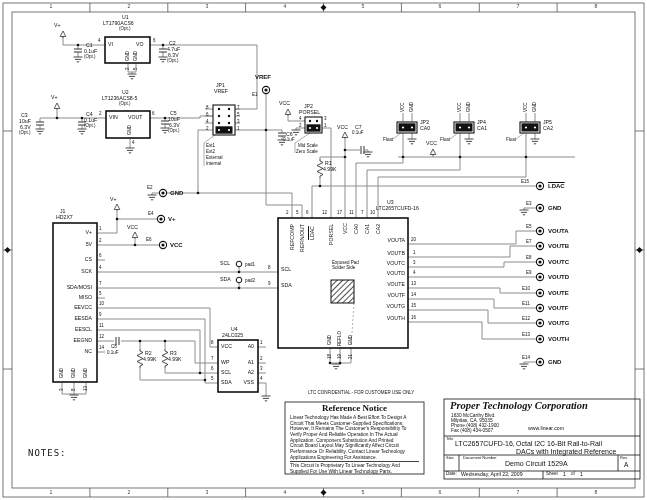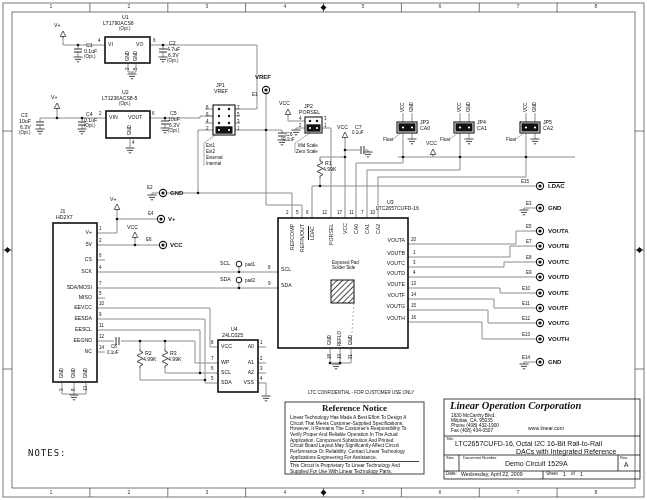--- a/index.html
+++ b/index.html
@@ -518,21 +518,21 @@
 Verify Proper And Reliable Operation In The Actual
 Application. Component Substitution And Printed
 Circuit Board Layout May Significantly Affect Circuit
 Performance Or Reliability. Contact Linear Technology
 Applications Engineering For Assistance.</span>
   <span class="L pre" style="left:290px;top:463px;font-size:4.8px;line-height:1.18">This Circuit Is Proprietary To Linear Technology And
 Supplied For Use With Linear Technology Parts.</span>
 </div>
 
 <div>
-  <span class="L serif b i" style="left:450px;top:401px;font-size:10.5px">Linear Operation Corporation</span>
+  <span class="L serif b i" style="left:450px;top:401px;font-size:10.5px">Proper Technology Corporation</span>
   <span class="L" style="left:451px;top:414px;font-size:4.8px">1630 McCarthy Blvd.</span>
   <span class="L" style="left:451px;top:419px;font-size:4.8px">Milpitas, CA. 95035</span>
   <span class="L" style="left:451px;top:424px;font-size:4.8px">Phone (408) 432-1900</span>
   <span class="L" style="left:451px;top:429px;font-size:4.8px">Fax (408) 434-0507</span>
   <span class="L t5" style="left:528px;top:426px">www.linear.com</span>
   <span class="L" style="left:446px;top:437px;font-size:4px">Title</span>
   <span class="L t7" style="left:455px;top:440px">LTC2657CUFD-16,</span>
   <span class="L t7" style="left:516px;top:440px">Octal I2C 16-Bit Rail-to-Rail</span>
   <span class="L t7" style="left:516px;top:448px">DACs with Integrated Reference</span>
   <span class="L" style="left:446px;top:456px;font-size:4px">Size</span>

